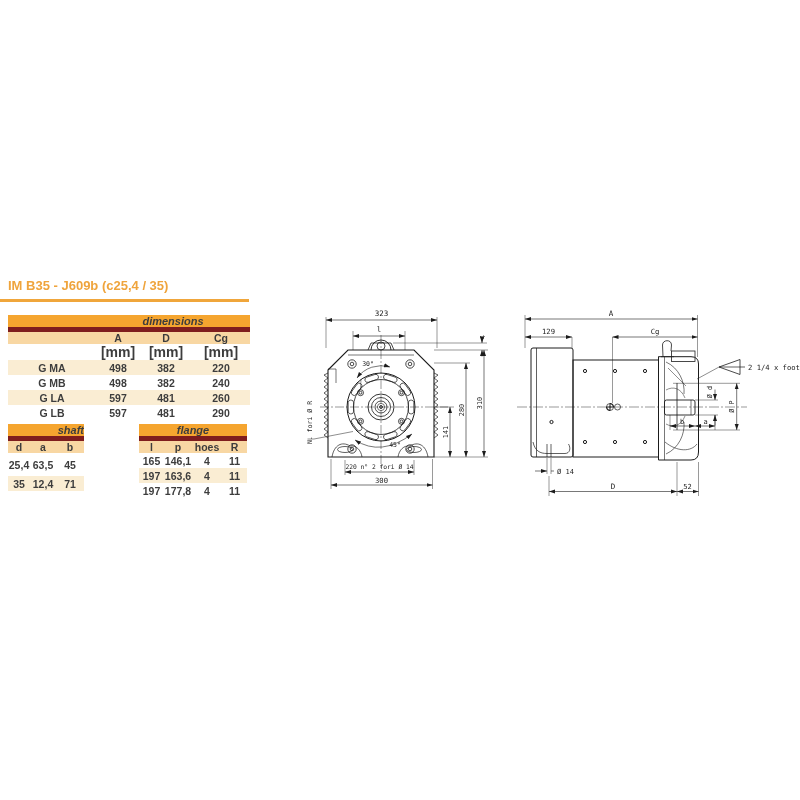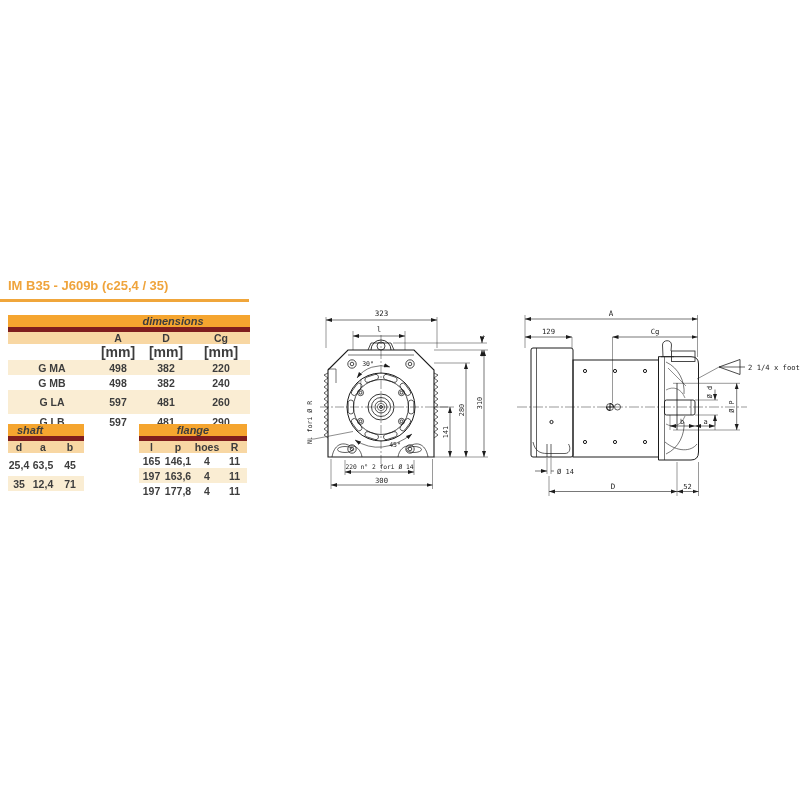--- a/index.html
+++ b/index.html
@@ -65,21 +65,21 @@
       <td class="alt">498</td>
       <td class="alt">382</td>
       <td class="alt">220</td>
     </tr>
     <tr style="height:15px">
       <td>G MB</td>
       <td>498</td>
       <td>382</td>
       <td>240</td>
     </tr>
-    <tr style="height:24px">
+    <tr style="height:15px">
       <td class="alt">G LA</td>
       <td class="alt">597</td>
       <td class="alt">481</td>
       <td class="alt">260</td>
     </tr>
     <tr style="height:15px">
       <td>G LB</td>
       <td>597</td>
       <td>481</td>
       <td>290</td>
@@ -88,21 +88,21 @@
     </table>
 
   <table class="tbl shaft-tbl">
     <colgroup>
         <col style="width:22px">
         <col style="width:26px">
         <col style="width:28px">
       </colgroup>
     <tbody>
         <tr style="height:13px">
-      <td class="hdr" colspan="3" style="text-align:left;padding-left:9px">shaft</td>
+      <td class="hdr" colspan="3" style="text-align:right;padding-left:9px">shaft</td>
     </tr>
     <tr style="height:14px">
       <td class="sub">d</td>
       <td class="sub">a</td>
       <td class="sub">b</td>
     </tr>
     <tr style="height:23px">
       <td>25,4</td>
       <td>63,5</td>
       <td>45</td>

